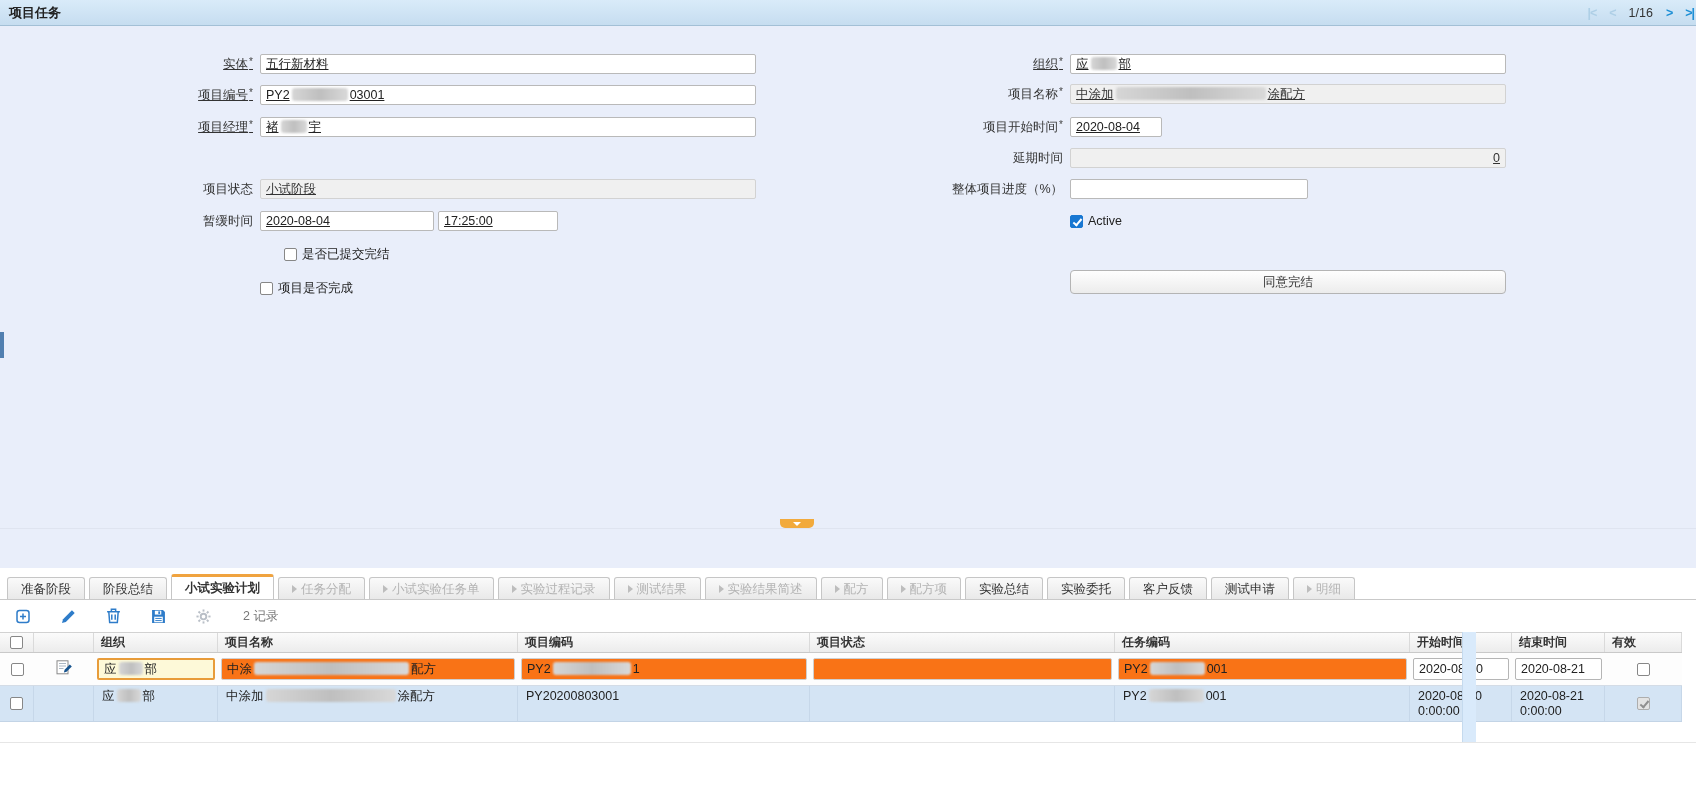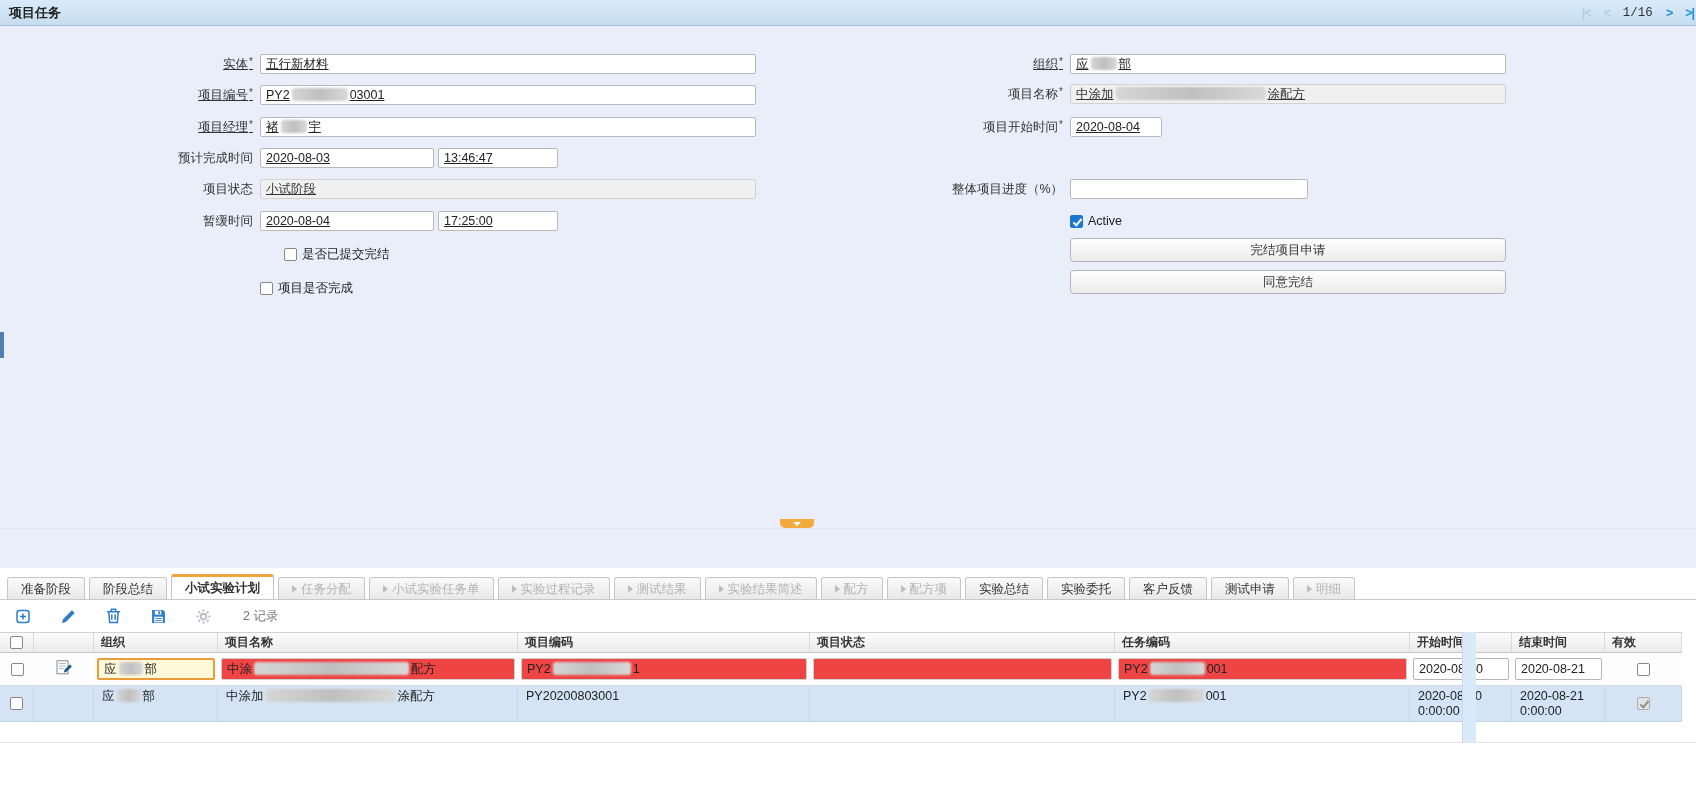--- a/index.html
+++ b/index.html
@@ -12,21 +12,21 @@
   #titlebar{
     position:absolute;left:0;top:0;width:1696px;height:26px;
     background:linear-gradient(#d9ebf9,#c6ddf0);
     border-bottom:1px solid #a3c0d6;box-sizing:border-box;
     display:flex;align-items:center;
   }
   #titlebar .title{font-weight:bold;font-size:13px;color:#222;padding-left:9px;}
   #pager{position:absolute;right:2px;top:0;height:26px;display:flex;align-items:center;gap:13px;font-size:12.5px;}
   .pg-dis{color:#aecfe6;font-weight:bold;letter-spacing:-1px;}
   .pg-en{color:#1e8fd5;font-weight:bold;letter-spacing:-1px;cursor:pointer;}
-  .pg-pos{color:#333;font-family:Liberation Mono, monospace;}
+  .pg-pos{color:#333;}
   
   #form-panel{
     position:absolute;left:0;top:26px;width:1696px;height:542px;
     background:#e9eefa;
   }
   .frow{position:absolute;display:flex;align-items:center;height:20px;}
   .flabel{color:#333;text-align:right;padding-right:7px;box-sizing:border-box;white-space:nowrap;}
   .flabel.u{text-decoration:underline;}
   .flabel.req::after{content:"*";font-size:10px;vertical-align:top;color:#444;margin-left:1px;}
   .fl .flabel{width:260px;}
@@ -106,21 +106,21 @@
   .c-end{width:93px;flex:0 0 93px;}
   .c-valid{width:77px;flex:0 0 77px;display:flex;align-items:center;justify-content:center;}
   #thead{height:21px;background:linear-gradient(#fbfbfb,#ececec);border-top:1px solid #d2d2d2;border-bottom:1px solid #c9c9c9;}
   #thead>div{box-sizing:border-box;border-right:1px solid #dadada;display:flex;align-items:center;padding-left:7px;font-weight:bold;color:#333;font-size:12px;white-space:nowrap;overflow:hidden;}
   #thead .c-sel,#thead .c-valid{padding-left:0;justify-content:center;}
   #row-edit{height:33px;background:#fdfdfd;border-bottom:1px solid #d4dce6;align-items:center;}
   .cellin{
     box-sizing:border-box;height:22px;line-height:20px;border:1px solid #b5b5b5;border-radius:2px;
     background:#fff;margin:0 3px;padding:0 5px;overflow:hidden;white-space:nowrap;flex-grow:1;
   }
-  .cellin.ro{background:#ef4444;border-color:#cfcfcf;}
+  .cellin.ro{background:#f97316;border-color:#cfcfcf;}
   .cellin.focus{background:#fdf9d8;border:2px solid #e89c3a;line-height:18px;}
   .cellwrap{display:flex;align-items:center;}
   #row-view{height:36px;background:#d4e4f4;border-bottom:1px solid #c3d4e6;}
   #row-view>div{box-sizing:border-box;border-right:1px solid #c6d7e9;padding:3px 0 0 8px;overflow:hidden;font-size:12.5px;color:#222;line-height:15px;}
   #row-view .c-sel,#row-view .c-ico,#row-view .c-valid{padding:0;display:flex;align-items:center;justify-content:center;}
   #vscroll{position:absolute;right:0;top:64px;width:14px;height:110px;background:#d9eafb;border-left:1px solid #c5daee;box-sizing:border-box;}
   #grid-bottom-line{position:absolute;left:0;top:174px;width:1696px;height:1px;background:#e6e6e6;}
 </style>
 </head>
 <body>
@@ -146,25 +146,20 @@
   <div class="frow fl" style="top:59px;left:0;">
     <span class="flabel u req">项目编号</span>
     <div class="fld w-main-l"><span>PY2</span><span class="redact" style="width:56px"></span><span>03001</span></div>
   </div>
 
   <div class="frow fl" style="top:91px;left:0;">
     <span class="flabel u req">项目经理</span>
     <div class="fld w-main-l"><span>褚</span><span class="redact" style="width:26px"></span><span>宇</span></div>
   </div>
 
-  <div class="frow fl" style="top:122px;left:0;">
-    <span class="flabel">预计完成时间</span>
-    <div class="fld w-date">2020-08-03</div>
-    <div class="fld w-time">13:46:47</div>
-  </div>
 
   <div class="frow fl" style="top:153px;left:0;">
     <span class="flabel">项目状态</span>
     <div class="fld ro w-main-l">小试阶段</div>
   </div>
 
   <div class="frow fl" style="top:185px;left:0;">
     <span class="flabel">暂缓时间</span>
     <div class="fld w-date">2020-08-04</div>
     <div class="fld w-time">17:25:00</div>
@@ -188,34 +183,35 @@
   <div class="frow fr" style="top:58px;left:752px;">
     <span class="flabel req">项目名称</span>
     <div class="fld ro w-main-r" style="position:relative;"><span>中涂加</span><span class="redact" style="width:150px"></span><span>涂配方</span></div>
   </div>
 
   <div class="frow fr" style="top:91px;left:752px;">
     <span class="flabel req">项目开始时间</span>
     <div class="fld w-sdate">2020-08-04</div>
   </div>
 
+  <div class="frow fr" style="top:122px;left:752px;">
+    <span class="flabel">延期时间</span>
+    <div class="fld ro num w-main-r">0</div>
+  </div>
 
   <div class="frow fr" style="top:153px;left:752px;">
     <span class="flabel">整体项目进度（%）</span>
     <div class="fld w-prog"></div>
   </div>
 
   <div class="frow" style="top:185px;left:1070px;">
     <span class="cb checked"></span>
     <span class="cb-label">Active</span>
   </div>
 
-  <div class="frow" style="top:214px;left:1070px;">
-    <div class="btn">完结项目申请</div>
-  </div>
   <div class="frow" style="top:246px;left:1070px;">
     <div class="btn">同意完结</div>
   </div>
 
   <div id="edge-mark"></div>
   <div id="split-line"></div>
   <div id="split-handle"></div>
 </div>
 
 <div id="bottom-panel">

